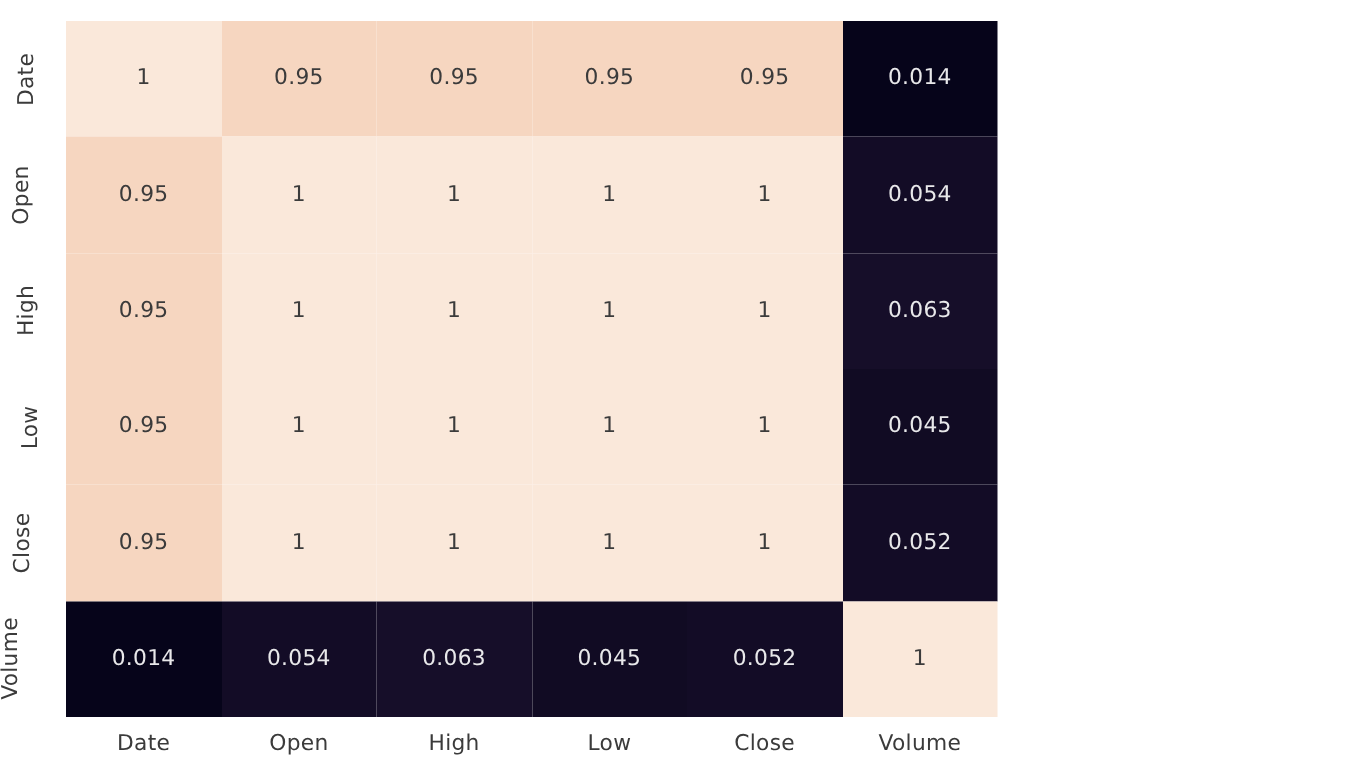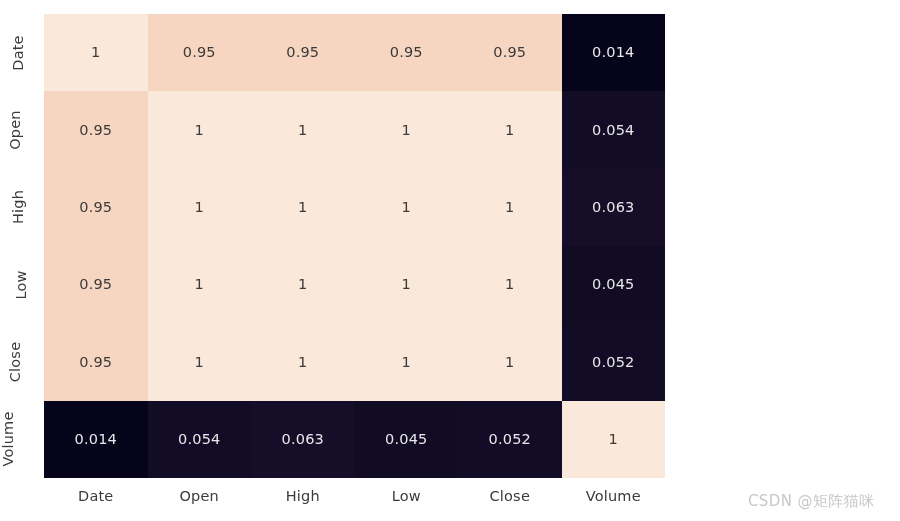--- a/index.html
+++ b/index.html
@@ -272,15 +272,14 @@
         <span style="color: rgb(59, 59, 59);">Low</span>
       </div>
       <div class="x-tick">
         <span style="color: rgb(59, 59, 59);">Close</span>
       </div>
       <div class="x-tick">
         <span style="color: rgb(59, 59, 59);">Volume</span>
       </div>
     </div>
 
-  <div id="watermark" style="color: rgb(200, 200, 200);">CSDN @矩阵猫咪</div>
 
 </div>
 
 </body></html>

